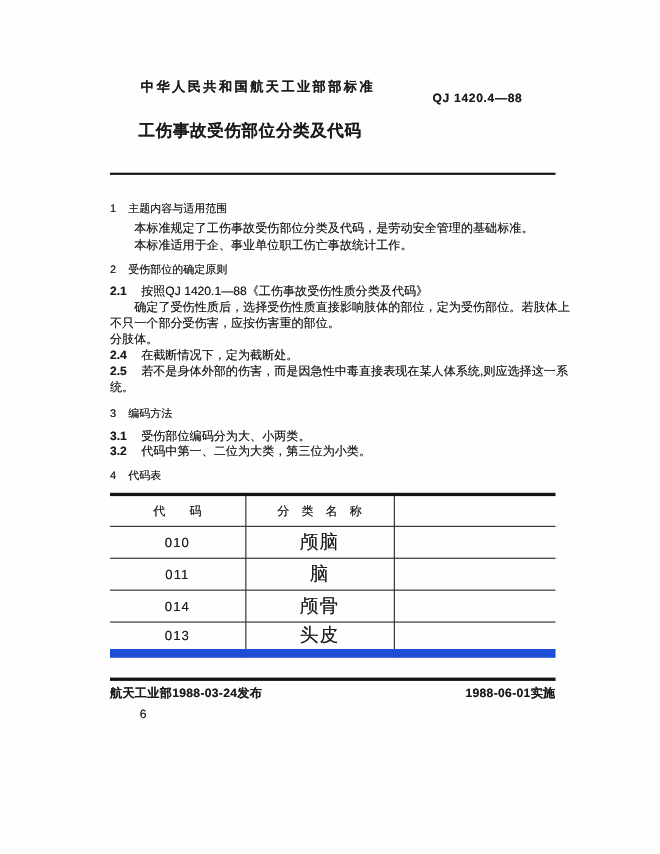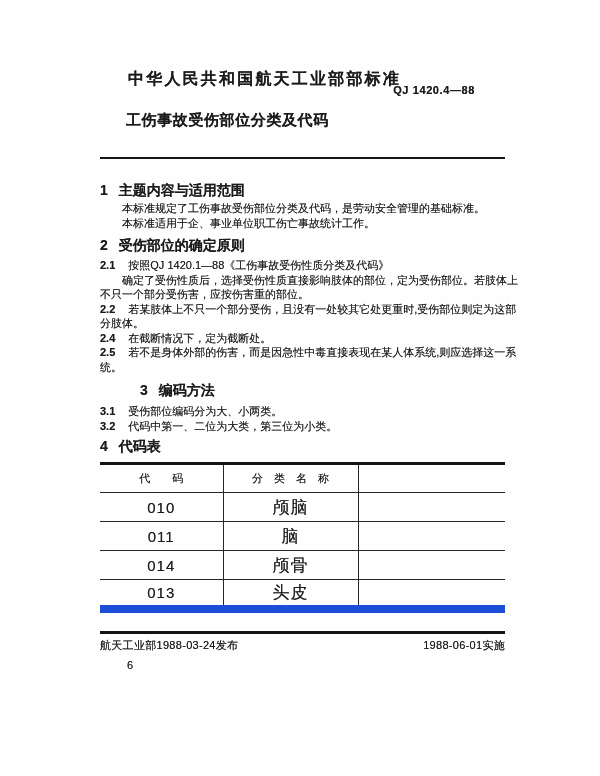--- a/index.html
+++ b/index.html
@@ -3,42 +3,42 @@
 <meta charset="utf-8">
 <style>
   * { margin:0; padding:0; box-sizing:border-box; }
   html,body { background:#ffffff; }
   .page {
     position:relative; width:600px; height:776px; background:#fefefe;
     font-family:"Liberation Sans", sans-serif; color:#1b1b1b; overflow:hidden;
   }
   .content { position:absolute; left:100px; top:0; width:405px; }
   .org {
-    margin-top:72px; margin-left:28px; font-size:16px; font-weight:bold;
+    margin-top:72px; margin-left:28px; font-size:12px; font-weight:bold;
     letter-spacing:2.2px; line-height:14px; white-space:nowrap;
     text-shadow:0 0 .4px rgba(0,0,0,.65);
   }
   .qj {
     position:absolute; top:84px; right:30px; font-size:11px; font-weight:bold;
     letter-spacing:.6px; white-space:nowrap; text-shadow:0 0 .4px rgba(0,0,0,.65);
   }
   .doc-title {
     margin-top:24px; margin-left:26px; font-size:15px; font-weight:bold;
     letter-spacing:.6px; line-height:20px; white-space:nowrap;
     text-shadow:0 0 .5px rgba(0,0,0,.7);
   }
   .rule { height:2px; background:#161616; margin-top:27px; }
   .sec-heading {
-    font-size:14px; font-weight:bold; line-height:15px; white-space:nowrap;
+    font-size:10px; font-weight:normal; line-height:15px; white-space:nowrap;
     text-shadow:0 0 .35px rgba(0,0,0,.6);
   }
   .hnum { margin-right:11px; }
   .mt-s1h { margin-top:24px; } .mt-s1i { margin-top:3px; }
   .mt-s2h { margin-top:8px;  } .mt-s2i { margin-top:5px; }
-  .mt-s3h { margin-top:9px;margin-left:40px;  } .mt-s3i { margin-top:6px; }
+  .mt-s3h { margin-top:9px;  } .mt-s3i { margin-top:6px; }
   .mt-s4h { margin-top:6px;  }
   .line {
     font-size:11px; line-height:14.5px; white-space:nowrap;
     text-shadow:0 0 .3px rgba(0,0,0,.55);
   }
   .line.indent { padding-left:22px; }
   .cnum { font-weight:bold; margin-right:13px; }
   .cnum:empty { margin-right:0; }
   table.code-table {
     margin-top:8px; width:405px; table-layout:fixed; border-collapse:collapse;
@@ -46,29 +46,29 @@
   }
   table.code-table col.c1 { width:123px; }
   table.code-table col.c2 { width:135px; }
   table.code-table col.c3 { width:147px; }
   table.code-table th, table.code-table td {
     height:29px; text-align:center; vertical-align:middle;
     border-bottom:1.5px solid #262626; font-weight:normal;
     text-shadow:0 0 .3px rgba(0,0,0,.55);
   }
   table.code-table th { font-size:11px; }
-  table.code-table td.code-cell { font-size:15px; letter-spacing:1px; }
+  table.code-table td.code-cell { font-size:12px; letter-spacing:1px; }
   table.code-table td.name-cell { font-size:17px; letter-spacing:1px; }
   .vline-r { border-right:1px solid #262626; }
   .footer-bar {
     margin-top:18px; border-top:3px solid #141414; padding-top:4px;
     display:flex; justify-content:space-between; align-items:baseline;
   }
   .footer-text {
-    font-size:11px; font-weight:normal; letter-spacing:.3px; white-space:nowrap;
+    font-size:11px; font-weight:bold; letter-spacing:.3px; white-space:nowrap;
     text-shadow:0 0 .4px rgba(0,0,0,.65);
   }
   .page-num { margin-top:6px; margin-left:27px; font-size:11px;
     text-shadow:0 0 .3px rgba(0,0,0,.55); }
 </style>
 </head>
 <body>
 
 <div class="page">
   <div class="content">
@@ -95,23 +95,20 @@
       <span class="hnum">2</span><span>受伤部位的确定原则</span>
     </div>
     <div class="line mt-s2i">
       <span class="cnum">2.1</span><span class="ctext">按照QJ 1420.1—88《工伤事故受伤性质分类及代码》</span>
     </div>
     <div class="line indent">
       <span class="ctext">确定了受伤性质后，选择受伤性质直接影响肢体的部位，定为受伤部位。若肢体上</span>
     </div>
     <div class="line">
       <span class="ctext">不只一个部分受伤害，应按伤害重的部位。</span>
-    </div>
-    <div class="line">
-      <span class="cnum">2.2</span><span class="ctext">若某肢体上不只一个部分受伤，且没有一处较其它处更重时,受伤部位则定为这部</span>
     </div>
     <div class="line">
       <span class="ctext">分肢体。</span>
     </div>
     <div class="line">
       <span class="cnum">2.4</span><span class="ctext">在截断情况下，定为截断处。</span>
     </div>
     <div class="line">
       <span class="cnum">2.5</span><span class="ctext">若不是身体外部的伤害，而是因急性中毒直接表现在某人体系统,则应选择这一系</span>
     </div>

